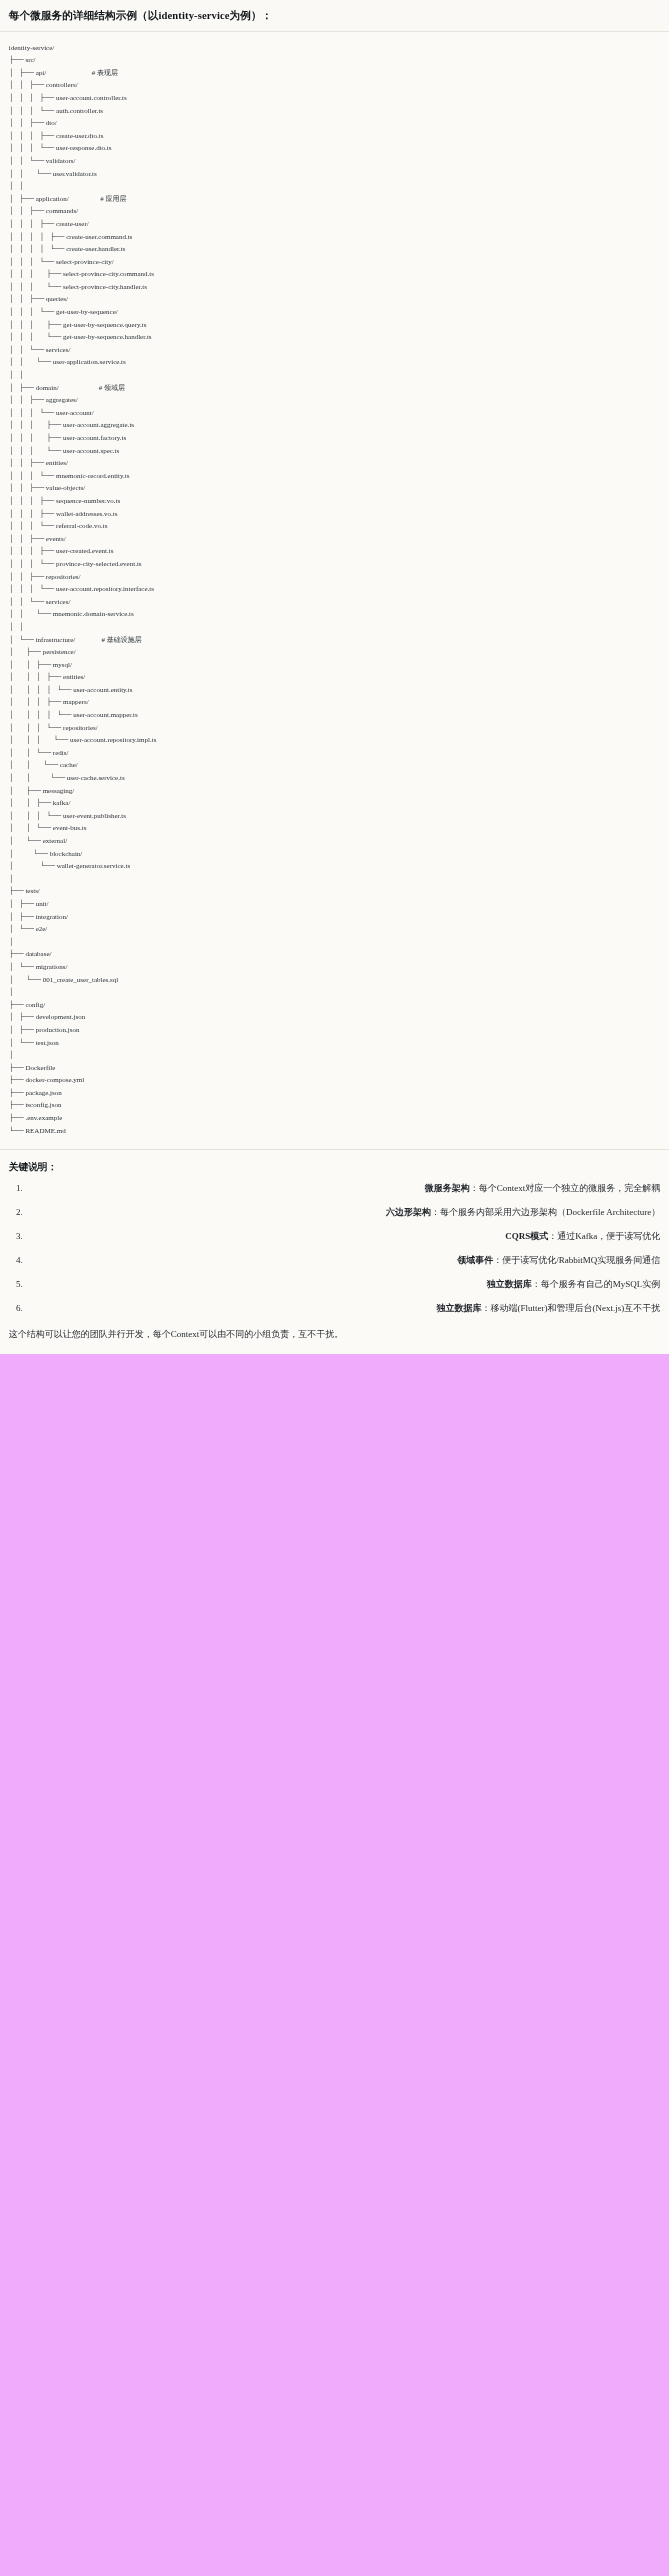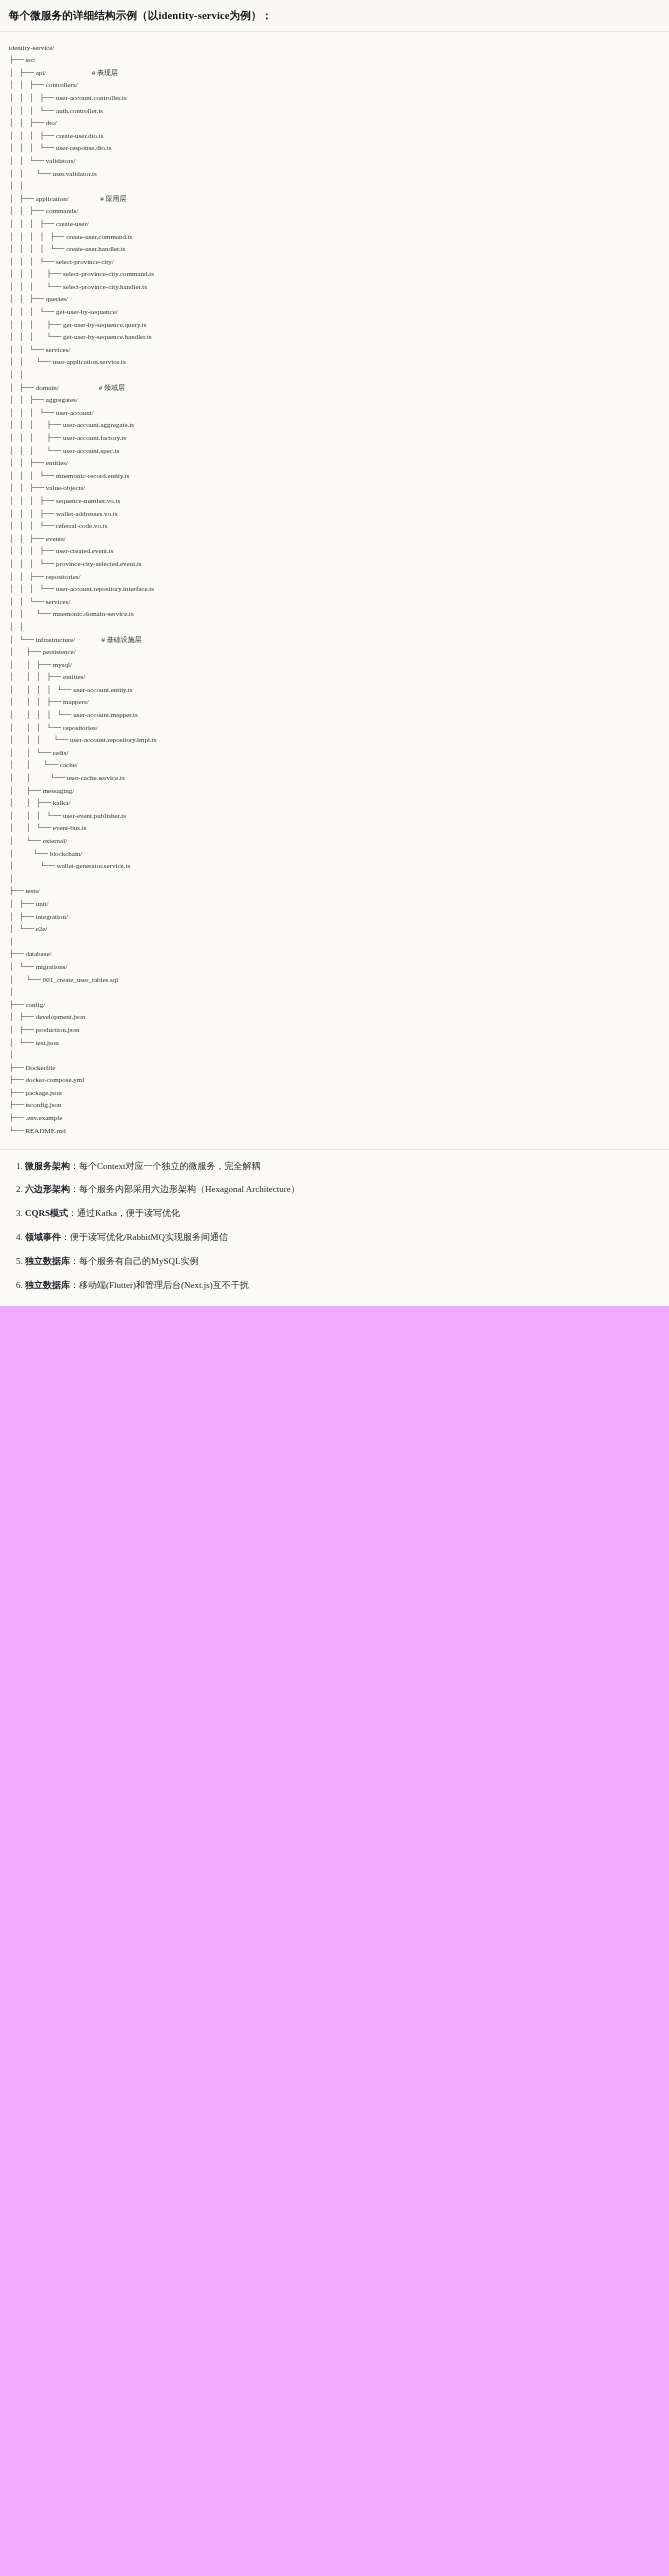--- a/index.html
+++ b/index.html
@@ -63,20 +63,21 @@
     font-weight: bold;
     font-size: 9.7px;
     line-height: 1.4;
     margin: 0 0 8.8px 0;
     color: #14171a;
   }
   ol.note-list {
     margin: 0 0 0 0;
     padding: 0 0 0 16.3px;
     list-style-position: outside;
+    text-align: right;
   }
   ol.note-list li {
     font-size: 9px;
     line-height: 1.55;
     margin-bottom: 10px;
     color: #1f2328;
   }
   ol.note-list li:last-child {
     margin-bottom: 0;
   }
@@ -183,38 +184,40 @@
 │
 ├── Dockerfile
 ├── docker-compose.yml
 ├── package.json
 ├── tsconfig.json
 ├── .env.example
 └── README.md</pre>
   </div>
 
   <div class="notes">
+    <p class="notes-title">关键说明：</p>
 
     <ol class="note-list">
       <li>
         <span class="lead">微服务架构</span><span>：</span><span>每个Context对应一个独立的微服务，完全解耦</span>
       </li>
       <li>
-        <span class="lead">六边形架构</span><span>：</span><span>每个服务内部采用六边形架构（Hexagonal Architecture）</span>
+        <span class="lead">六边形架构</span><span>：</span><span>每个服务内部采用六边形架构（Dockerfile Architecture）</span>
       </li>
       <li>
         <span class="lead">CQRS模式</span><span>：</span><span>通过Kafka，便于读写优化</span>
       </li>
       <li>
         <span class="lead">领域事件</span><span>：</span><span>便于读写优化/RabbitMQ实现服务间通信</span>
       </li>
       <li>
         <span class="lead">独立数据库</span><span>：</span><span>每个服务有自己的MySQL实例</span>
       </li>
       <li>
         <span class="lead">独立数据库</span><span>：</span><span>移动端(Flutter)和管理后台(Next.js)互不干扰</span>
       </li>
     </ol>
 
+    <p class="closing">这个结构可以让您的团队并行开发，每个Context可以由不同的小组负责，互不干扰。</p>
   </div>
 
 </div>
 
 
 </body></html>

